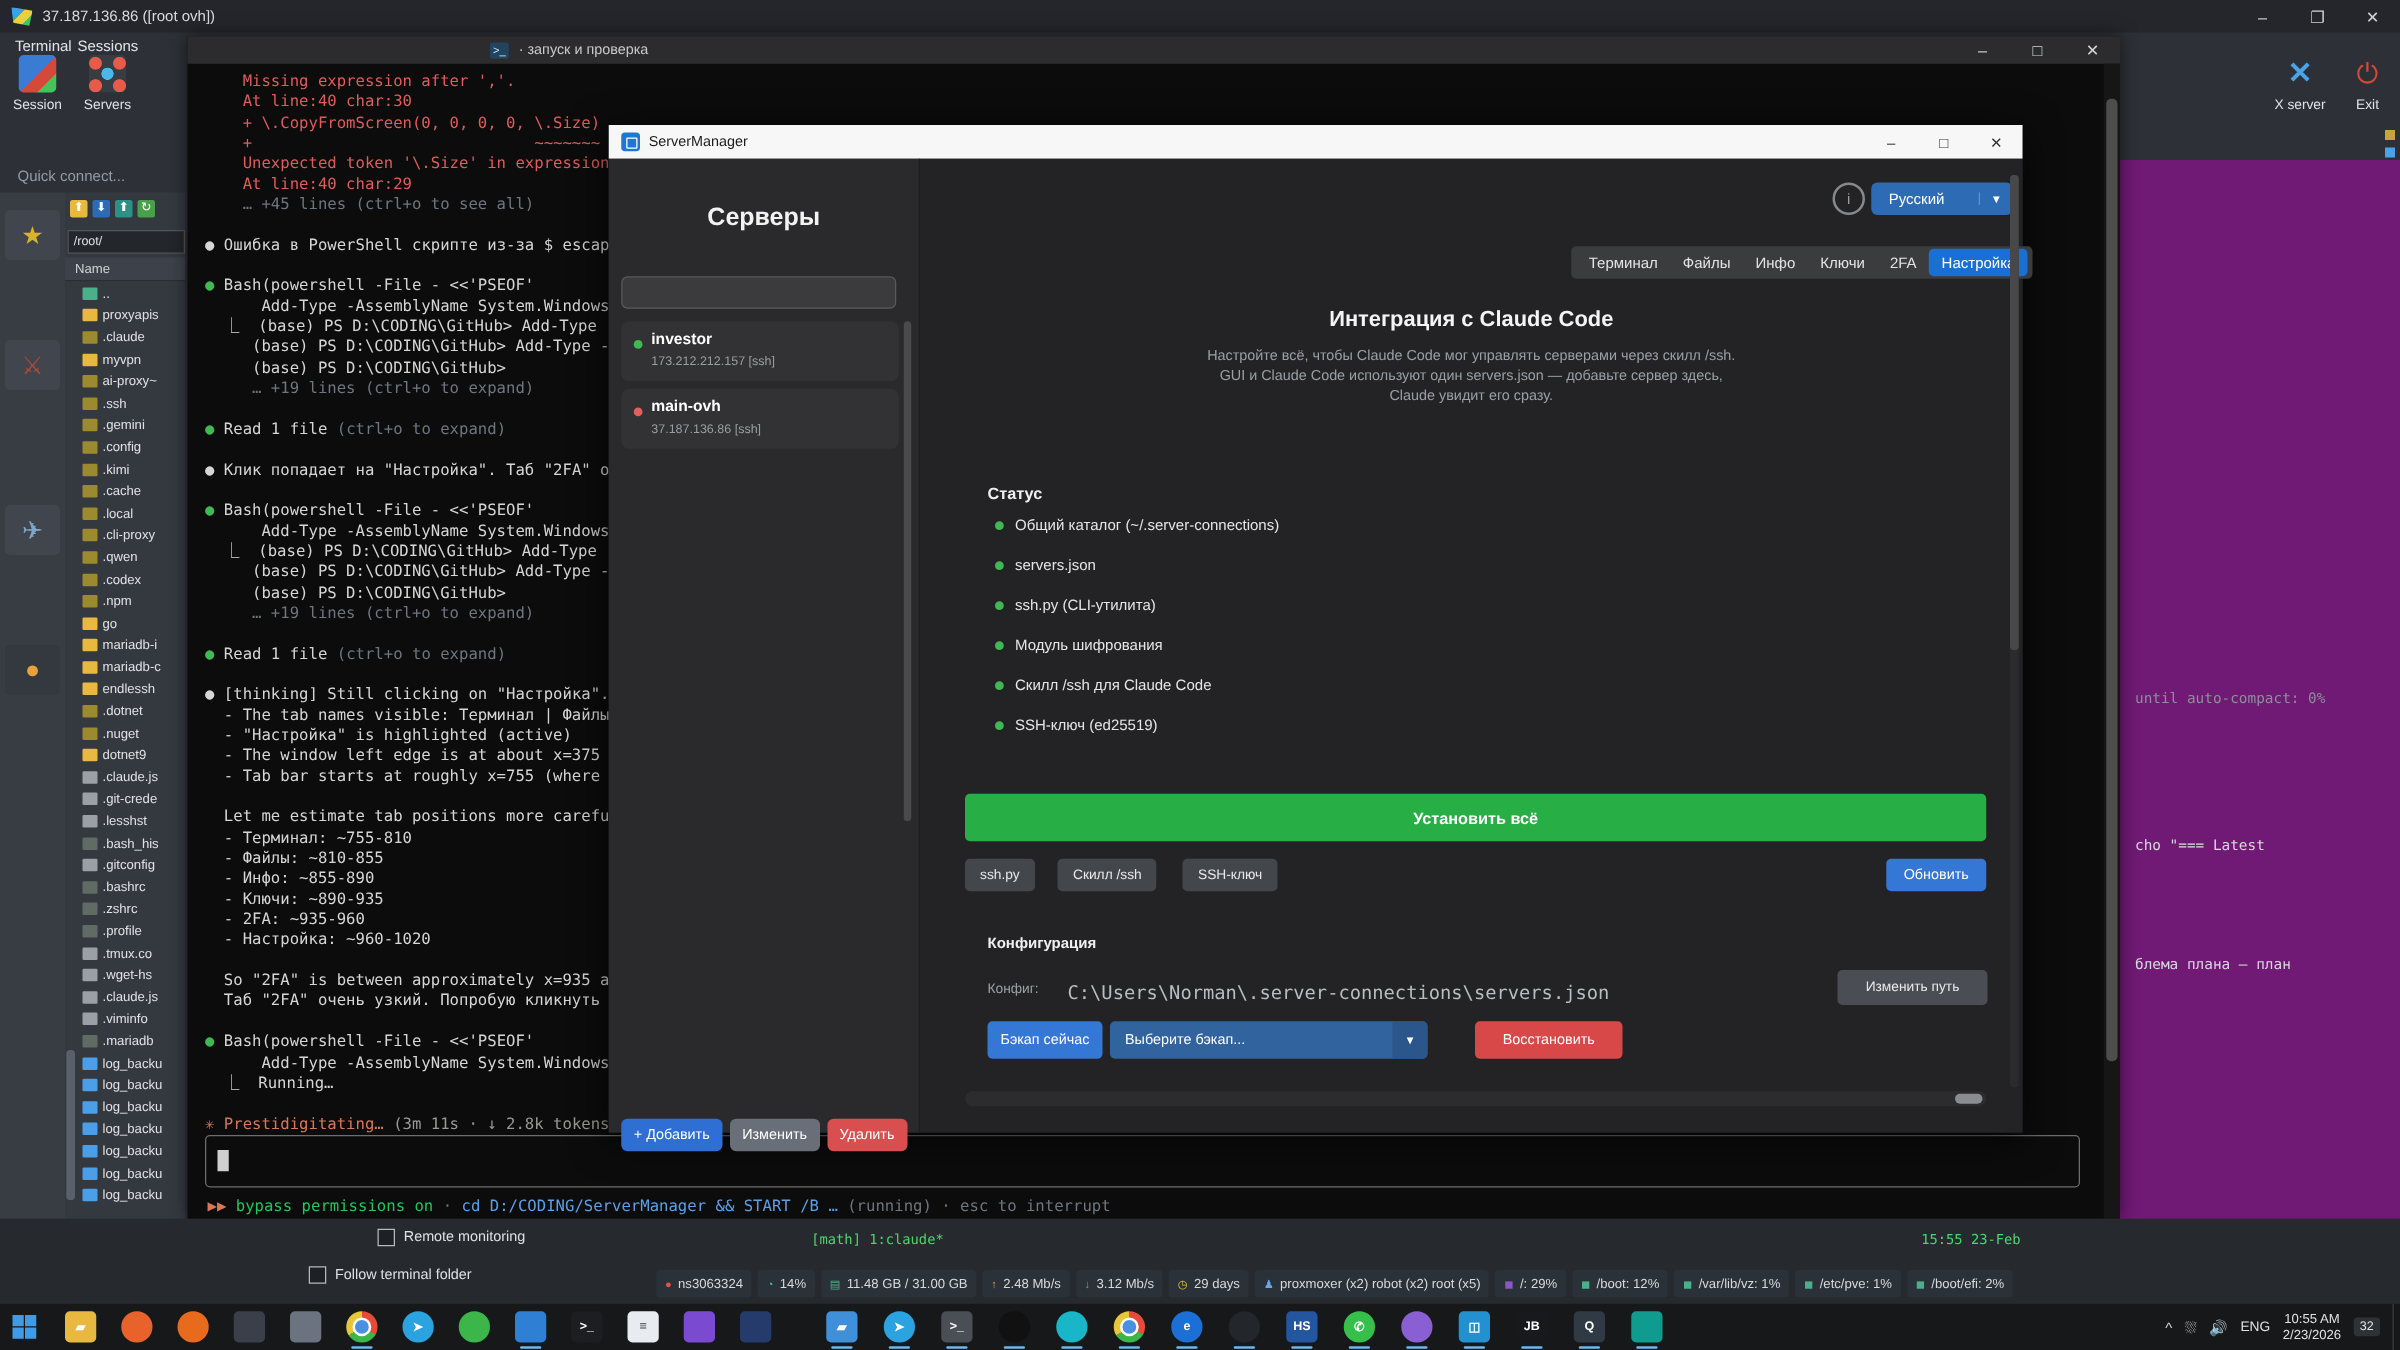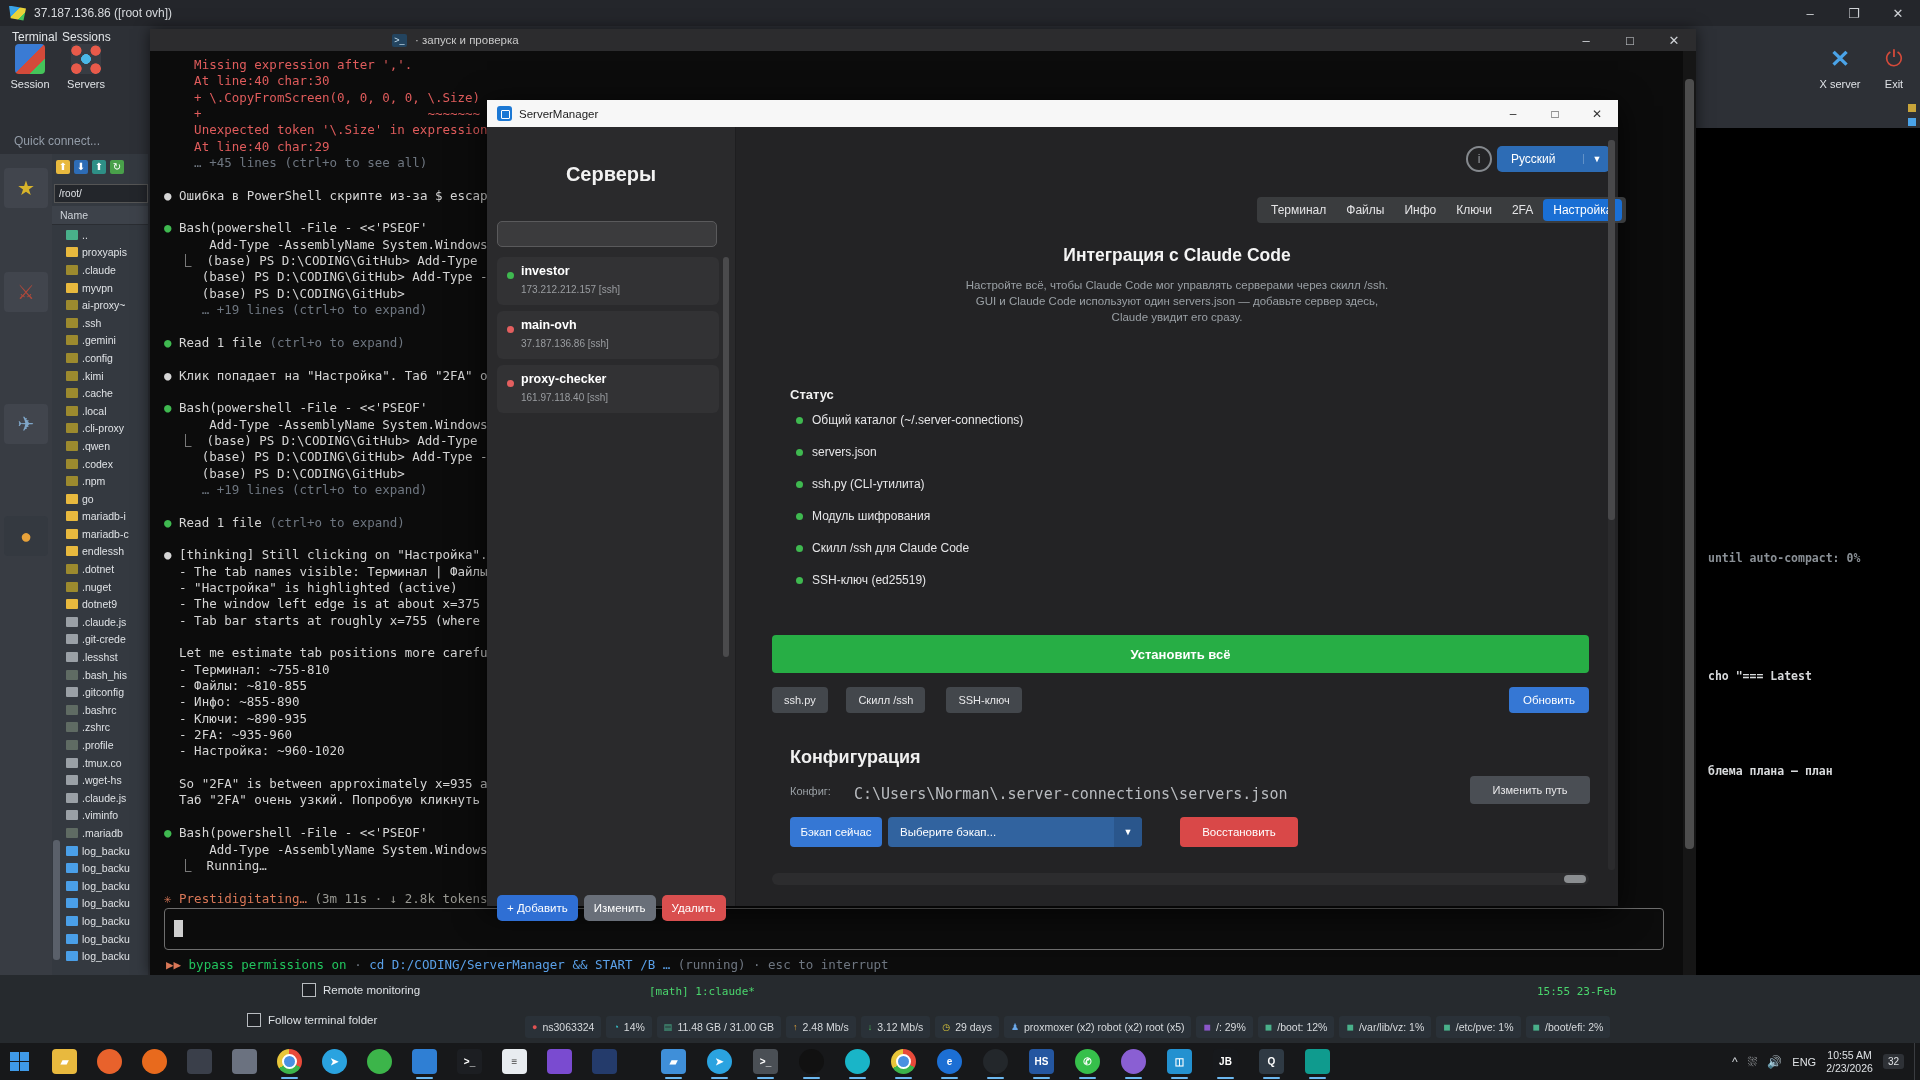--- a/index.html
+++ b/index.html
@@ -51,21 +51,21 @@
   .tl{height:16.35px;font-size:12.5px;white-space:pre;font-family:"DejaVu Sans Mono",monospace;}
   .c-w{color:#d6d6d6;} .c-r{color:#e05c5c;} .c-g{color:#6e7680;} .c-grn{color:#3fb950;}
   .c-o{color:#d97757;} .c-od{color:#9a9a94;} .c-b{color:#5aa0e8;} .c-p{color:#22c55e;}
   #term-scrollbar{position:absolute;right:0;top:22px;width:13px;height:924px;background:#161616;}
   #term-thumb{position:absolute;left:2px;top:28px;width:9px;height:770px;background:#4d4d4d;border-radius:4px;}
   #claude-input{position:absolute;left:14px;top:879px;width:1498px;height:40px;border:1px solid #6e6e6e;border-radius:4px;}
   #claude-cursor{position:absolute;left:9px;top:11px;width:9px;height:17px;background:#cfcfcf;}
   #bypass-line{position:absolute;left:16px;top:928px;font-size:12.5px;white-space:pre;}
 
   
-  #rterm{left:1696px;top:51px;width:224px;height:954px;background:#000000;z-index:3;font-weight:bold;}
+  #rterm{left:1696px;top:51px;width:224px;height:954px;background:#701a75;z-index:3;}
   .frag{position:absolute;font-size:11.5px;white-space:pre;}
 
   
   #sm{left:487px;top:100px;width:1131px;height:806px;z-index:30;box-shadow:0 6px 30px rgba(0,0,0,.75);
     background:#232325;}
   #sm-titlebar{position:absolute;left:0;top:0;width:100%;height:27px;background:#f7f7f7;display:flex;align-items:center;}
   #sm-logo{width:15px;height:15px;background:#1c78d4;border-radius:3px;margin:0 7px 0 10px;position:relative;}
   #sm-logo:after{content:"";position:absolute;left:4px;top:4px;width:7px;height:7px;border:1.5px solid #fff;border-radius:1px;}
   #sm-title{color:#1b1b1b;font-size:11.5px;}
   .sm-wbtn{width:42px;height:27px;display:flex;align-items:center;justify-content:center;color:#333;font-size:12px;}
@@ -98,21 +98,21 @@
   .sm-sub{position:absolute;left:0;width:882px;text-align:center;color:#9aa0a5;font-size:11.5px;}
   #sm-status-title{position:absolute;left:54px;top:260px;color:#f0f0f0;font-size:13px;font-weight:bold;}
   .stat{position:absolute;left:60px;display:flex;align-items:center;color:#e6e6e8;font-size:12px;}
   .stat .dot{width:7px;height:7px;border-radius:50%;background:#3fb950;margin-right:9px;}
   #sm-install{position:absolute;left:36px;top:508px;width:817px;height:38px;background:#27ae45;border-radius:4px;
     color:#fff;font-size:13px;font-weight:bold;display:flex;align-items:center;justify-content:center;}
   .chip{position:absolute;top:560px;height:26px;background:#43474c;border-radius:4px;color:#e8e8ea;
     font-size:11px;display:flex;align-items:center;justify-content:center;padding:0 12px;}
   #sm-refresh{position:absolute;left:773px;top:560px;width:80px;height:26px;background:#3577d4;border-radius:4px;
     color:#fff;font-size:11.5px;display:flex;align-items:center;justify-content:center;}
-  #sm-config-title{position:absolute;left:54px;top:620px;color:#f0f0f0;font-size:18px;font-weight:bold;}
+  #sm-config-title{position:absolute;left:54px;top:620px;color:#f0f0f0;font-size:12px;font-weight:bold;}
   #sm-config-label{position:absolute;left:54px;top:658px;color:#9aa0a5;font-size:11px;}
   #sm-config-path{position:absolute;left:118px;top:658px;color:#b9bcc0;font-size:15px;}
   #sm-path-btn{position:absolute;left:734px;top:649px;width:120px;height:28px;background:#4a4e54;border-radius:4px;
     color:#e8e8ea;font-size:11px;display:flex;align-items:center;justify-content:center;}
   #sm-backup-now{position:absolute;left:54px;top:690px;width:92px;height:30px;background:#3577d4;border-radius:4px;
     color:#fff;font-size:11.5px;display:flex;align-items:center;justify-content:center;}
   #sm-backup-select{position:absolute;left:152px;top:690px;width:254px;height:30px;background:#31639f;border-radius:4px;
     color:#fff;font-size:11.5px;display:flex;align-items:center;}
   #sm-backup-select .lbl{padding-left:12px;flex:1;}
   #sm-backup-select .chev{width:28px;height:30px;background:#2a568c;border-radius:0 4px 4px 0;
@@ -477,25 +477,20 @@
       <div id="sm-list">
           <div class="srv">
             <div class="srv-dot" style="background: rgb(63, 185, 80);"></div>
             <div class="srv-name">investor</div>
             <div class="srv-ip">173.212.212.157 [ssh]</div>
           </div>
           <div class="srv">
             <div class="srv-dot" style="background: rgb(227, 95, 95);"></div>
             <div class="srv-name">main-ovh</div>
             <div class="srv-ip">37.187.136.86 [ssh]</div>
-          </div>
-          <div class="srv">
-            <div class="srv-dot" style="background: rgb(227, 95, 95);"></div>
-            <div class="srv-name">proxy-checker</div>
-            <div class="srv-ip">161.97.118.40 [ssh]</div>
           </div>
         </div>
       <div id="sm-side-scroll"></div>
       <div id="sm-side-btns">
           <div class="sbtn" style="background: rgb(47, 111, 212);">+ Добавить</div>
           <div class="sbtn" style="background: rgb(105, 111, 121);">Изменить</div>
           <div class="sbtn" style="background: rgb(217, 79, 79);">Удалить</div>
         </div>
     </div>
 

